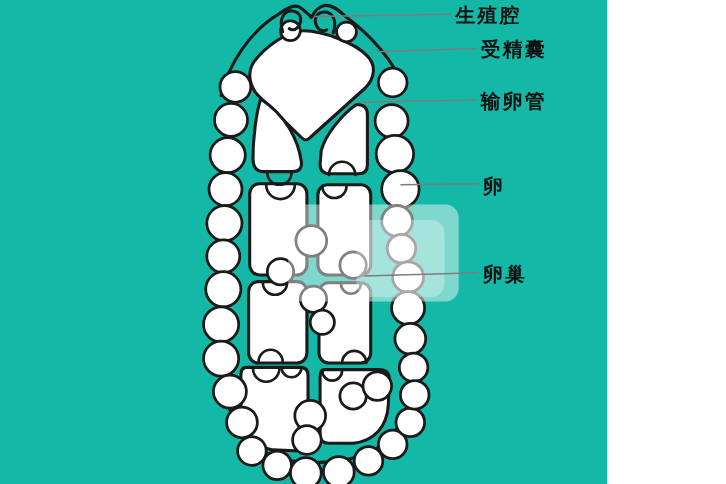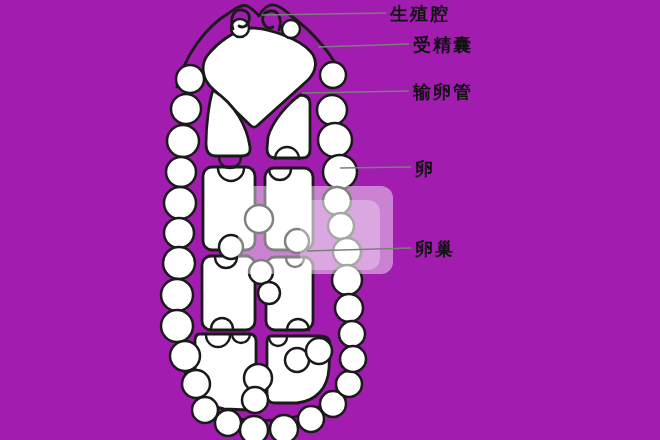--- a/index.html
+++ b/index.html
@@ -2,25 +2,26 @@
 <html><head>
 <meta charset="utf-8">
 <style>
   html, body {
     margin: 0;
     padding: 0;
     background: #ffffff;
   }
   .stage {
     position: relative;
-    width: 660px;
+    width: 528px;
     height: 440px;
-    background: #a21caf;
+    background: #14b8a6;
     overflow: hidden;
     font-family: "Liberation Sans", "DejaVu Sans", sans-serif;
+    padding-left: 24px;
   }
   svg { display: block; }
   .outline {
     fill: none;
     stroke: #1a1a1a;
     stroke-width: 2.8;
     stroke-linecap: round;
     stroke-linejoin: round;
   }
   .chamber {

